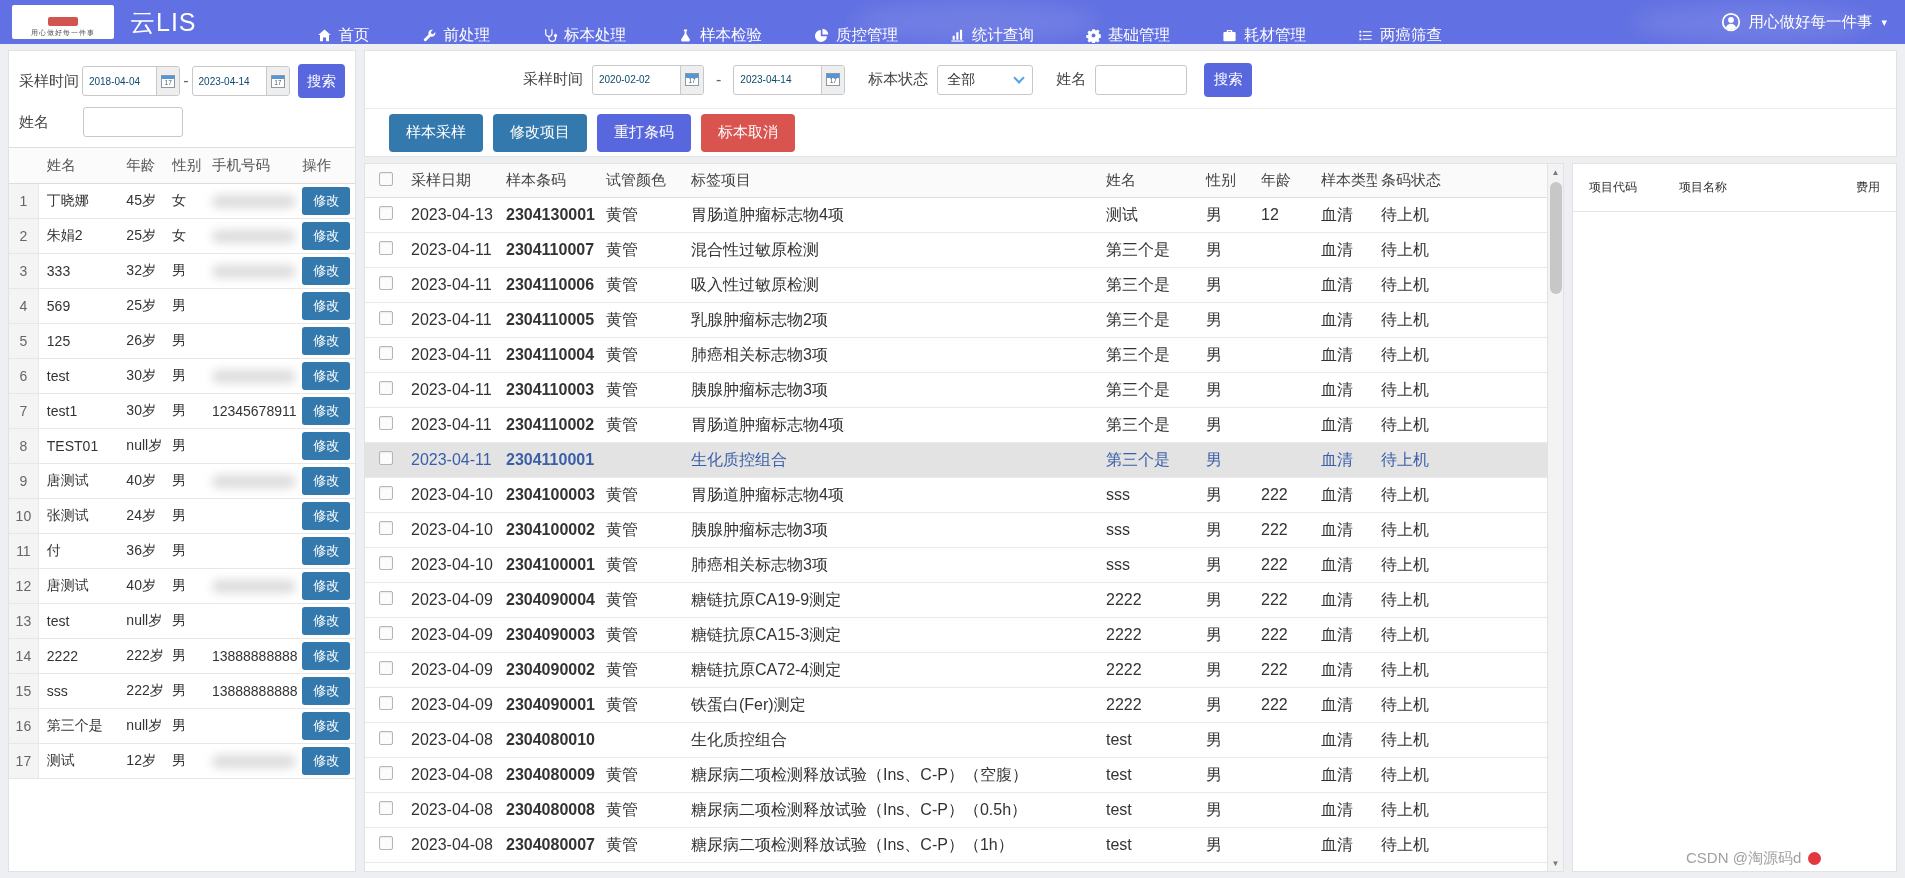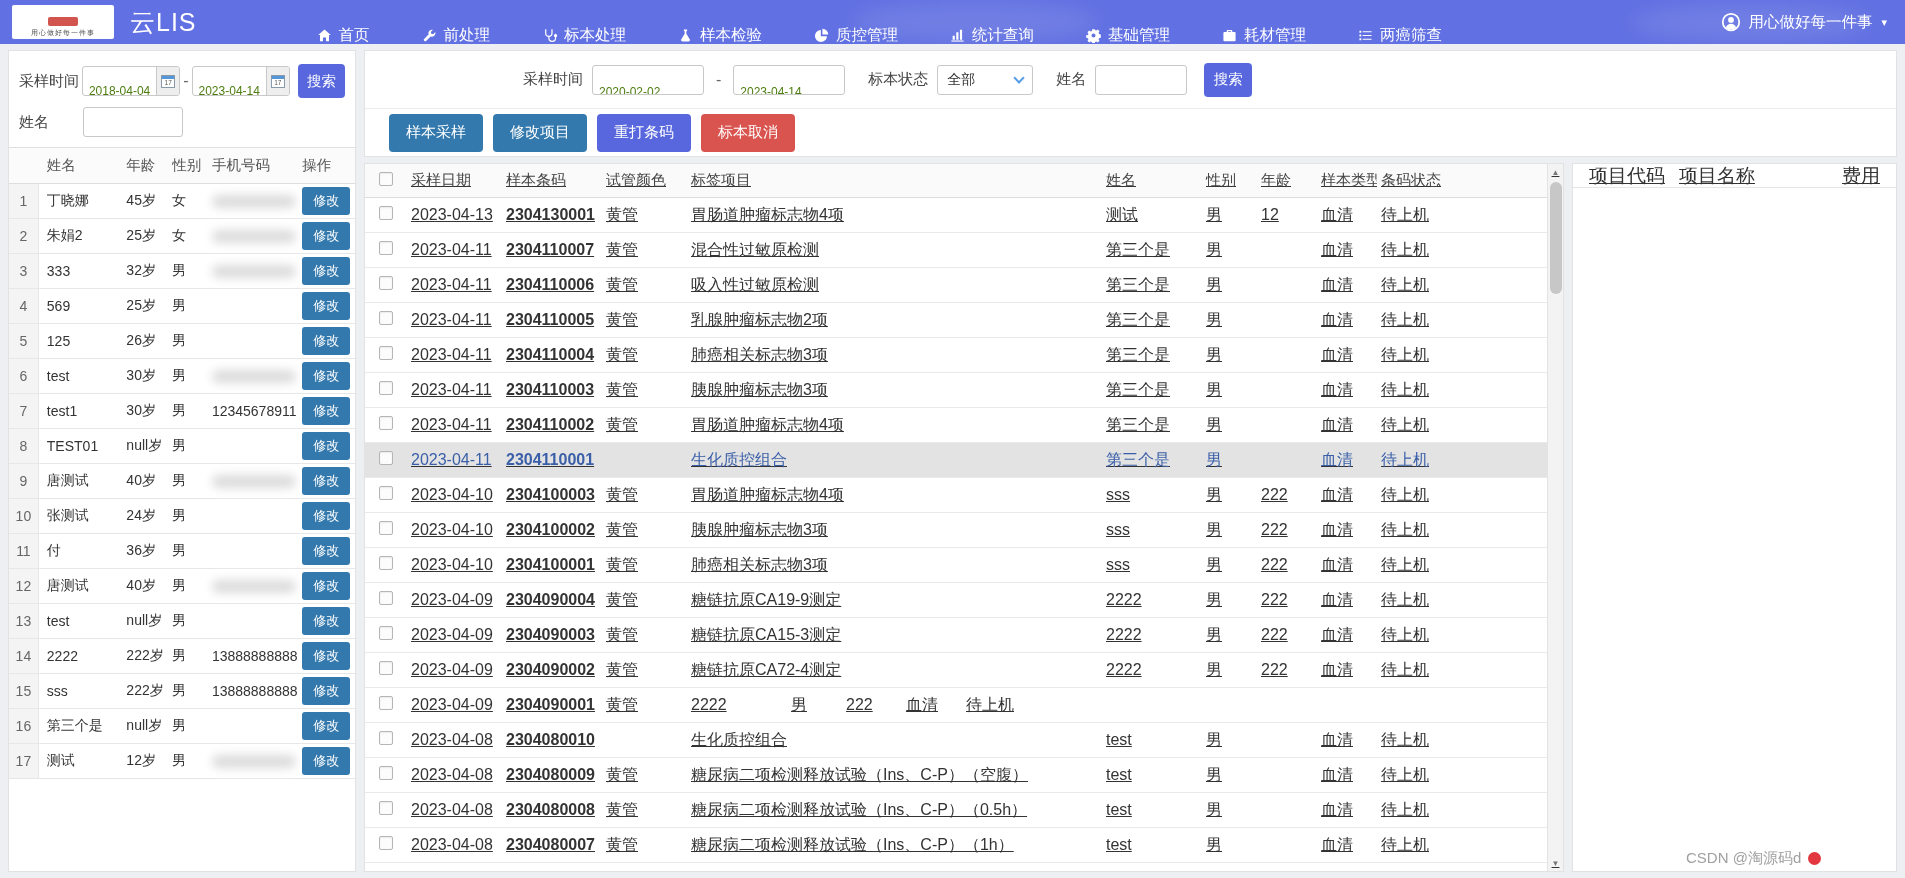--- a/index.html
+++ b/index.html
@@ -28,21 +28,21 @@
   
   .left-card { width:348px; display:flex; flex-direction:column; flex-shrink:0; }
   .l-search { padding:13px 10px 10px 10px; border-bottom:1px solid #dfdfdf; }
   .l-search-row { display:flex; align-items:center; margin-bottom:9px; }
   .l-search-row:last-child { margin-bottom:0; }
   .f-label { font-size:15px; color:#444; white-space:nowrap; }
   .l-search .f-label { width:64px; }
   .dash { margin:0 3px; color:#666; }
 
   .date-input { height:30px; border:1px solid #c8c8c8; border-radius:3px; background:#fff; display:flex; overflow:hidden; }
-  .date-input .date-text { flex:1; display:flex; align-items:center; padding:0 6px; font-size:12px; color:#4d7c0f; white-space:nowrap;margin-top:19px; }
+  .date-input .date-text { flex:1; display:flex; align-items:center; padding:0 6px; font-size:10px; color:#0c4a6e; white-space:nowrap; }
   .cal-btn { width:23px; background:#eee; border-left:1px solid #c8c8c8; display:flex; align-items:center; justify-content:center; cursor:pointer; }
   .cal { width:14px; height:13px; background:#fff; border:1px solid #8899aa; display:flex; align-items:flex-end; justify-content:center; position:relative; }
   .cal::before { content:""; position:absolute; top:0; left:0; right:0; height:3.5px; background:#5596d8; }
   .cal-num { font-size:6.5px; color:#555; line-height:8px; }
 
   .text-input { height:30px; border:1px solid #c8c8c8; border-radius:3px; background:#fff; font-size:14px; padding:0 6px; font-family:inherit; }
   .l-date { width:100px; }
   .l-name-input { width:100px; }
 
   .btn { border:none; border-radius:4px; color:#fff; cursor:pointer; font-family:inherit; }
@@ -64,29 +64,29 @@
   .lc-phone { width:97px; }
   .lc-act   { width:55px; padding-left:2px; }
   .btn-mini { font-size:13px; padding:5px 11px; border-radius:3px; }
   .blur-pill { display:inline-block; width:84px; height:13px; border-radius:7px; background:#bfbfbf; filter:blur(5px); opacity:.55; }
 
   
   .content-right { flex:1; display:flex; flex-direction:column; gap:6px; min-width:0; }
 
   .filter-card { flex-shrink:0; }
   .filter-row { height:58px; display:flex; align-items:center; padding-left:158px; gap:9px; border-bottom:1px solid #ececec; }
-  .m-date { width:112px;flex-direction:column; }
+  .m-date { width:112px; }
   .m-name-input { width:92px; }
   .gap-l { margin-left:14px; }
   .select { width:96px; height:30px; border:1px solid #c8c8c8; border-radius:3px; background:#fff; display:flex; align-items:center; padding:0 9px; font-size:14px; cursor:pointer; }
   .chev { width:8px; height:8px; border-right:2px solid #59a0e8; border-bottom:2px solid #59a0e8; transform:rotate(45deg); margin-left:auto; margin-top:-4px; }
   .action-row { height:47px; display:flex; align-items:center; padding-left:24px; gap:10px; }
   .btn-action { height:38px; padding:0 17px; font-size:15px; }
 
-  .tables-row { flex:1; display:flex; gap:8px; min-height:0;text-decoration:underline; }
+  .tables-row { flex:1; display:flex; gap:8px; min-height:0; }
   .main-table-card { width:1200px; display:flex; overflow:hidden; flex-shrink:0; }
   .m-table { flex:1; min-width:0; overflow:hidden; }
   .m-header, .m-row { display:flex; align-items:center; }
   .m-header { height:34px; background:#fafafa; border-bottom:1px solid #ddd; color:#444; font-size:15px; }
   .m-row { height:35px; border-bottom:1px solid #e9e9e9; font-size:16px; color:#333; }
   .m-row.selected { background:#e3e3e3; color:#3a5fa8; }
   .mc { padding-left:4px; overflow:hidden; white-space:nowrap; }
   .c-check  { width:42px; padding-left:14px; }
   .c-date   { width:95px; }
   .c-code   { width:100px; font-weight:bold; }
@@ -98,21 +98,21 @@
   .c-type   { width:60px; }
   .c-status { width:170px; }
   .checkbox { display:inline-block; width:14px; height:14px; border:1px solid #b5b5b5; border-radius:2px; background:#fcfcfc; box-shadow:inset 0 1px 2px rgba(0,0,0,.07); cursor:pointer; }
 
   .v-scrollbar { width:16px; background:#f3f3f3; border-left:1px solid #e3e3e3; display:flex; flex-direction:column; align-items:center; flex-shrink:0; }
   .sb-arrow { width:16px; height:16px; display:flex; align-items:center; justify-content:center; font-size:8px; color:#777; background:#f3f3f3; cursor:pointer; }
   .sb-thumb { width:12px; height:112px; background:#c7c7c7; border-radius:6px; margin-top:2px; cursor:pointer; }
   .sb-spacer { flex:1; }
 
   .right-card { flex:1; display:flex; flex-direction:column; min-width:0; }
-  .r-header { height:24px; display:flex; align-items:center; padding:0 16px; border-bottom:1px solid #e5e5e5; font-size:19px; color:#333; }
+  .r-header { height:48px; display:flex; align-items:center; padding:0 16px; border-bottom:1px solid #e5e5e5; font-size:12px; color:#333; }
   .rc-code { width:90px; }
   .rc-name { flex:1; }
   .rc-fee  { text-align:right; }
   .r-body { flex:1; }
 
   
   .watermark { position:absolute; left:1686px; top:849px; display:flex; align-items:center; gap:7px; color:#a0a0a0; font-size:15px; pointer-events:none; }
   .wm-dot { width:13px; height:13px; border-radius:50%; background:#e2373f; }
 </style>
 </head>
@@ -666,20 +666,21 @@
     <span class="mc c-sex t-sex">男</span>
     <span class="mc c-age t-age">222</span>
     <span class="mc c-type t-type">血清</span>
     <span class="mc c-status t-status">待上机</span>
   </div>
               <div class="m-row">
     <span class="mc c-check"><span class="checkbox"></span></span>
     <span class="mc c-date t-date">2023-04-09</span>
     <span class="mc c-code t-code">2304090001</span>
     <span class="mc c-tube t-tube">黄管</span>
+    <span class="mc c-label t-label">铁蛋白(Fer)测定</span>
     <span class="mc c-name t-name">2222</span>
     <span class="mc c-sex t-sex">男</span>
     <span class="mc c-age t-age">222</span>
     <span class="mc c-type t-type">血清</span>
     <span class="mc c-status t-status">待上机</span>
   </div>
               <div class="m-row">
     <span class="mc c-check"><span class="checkbox"></span></span>
     <span class="mc c-date t-date">2023-04-08</span>
     <span class="mc c-code t-code">2304080010</span>

